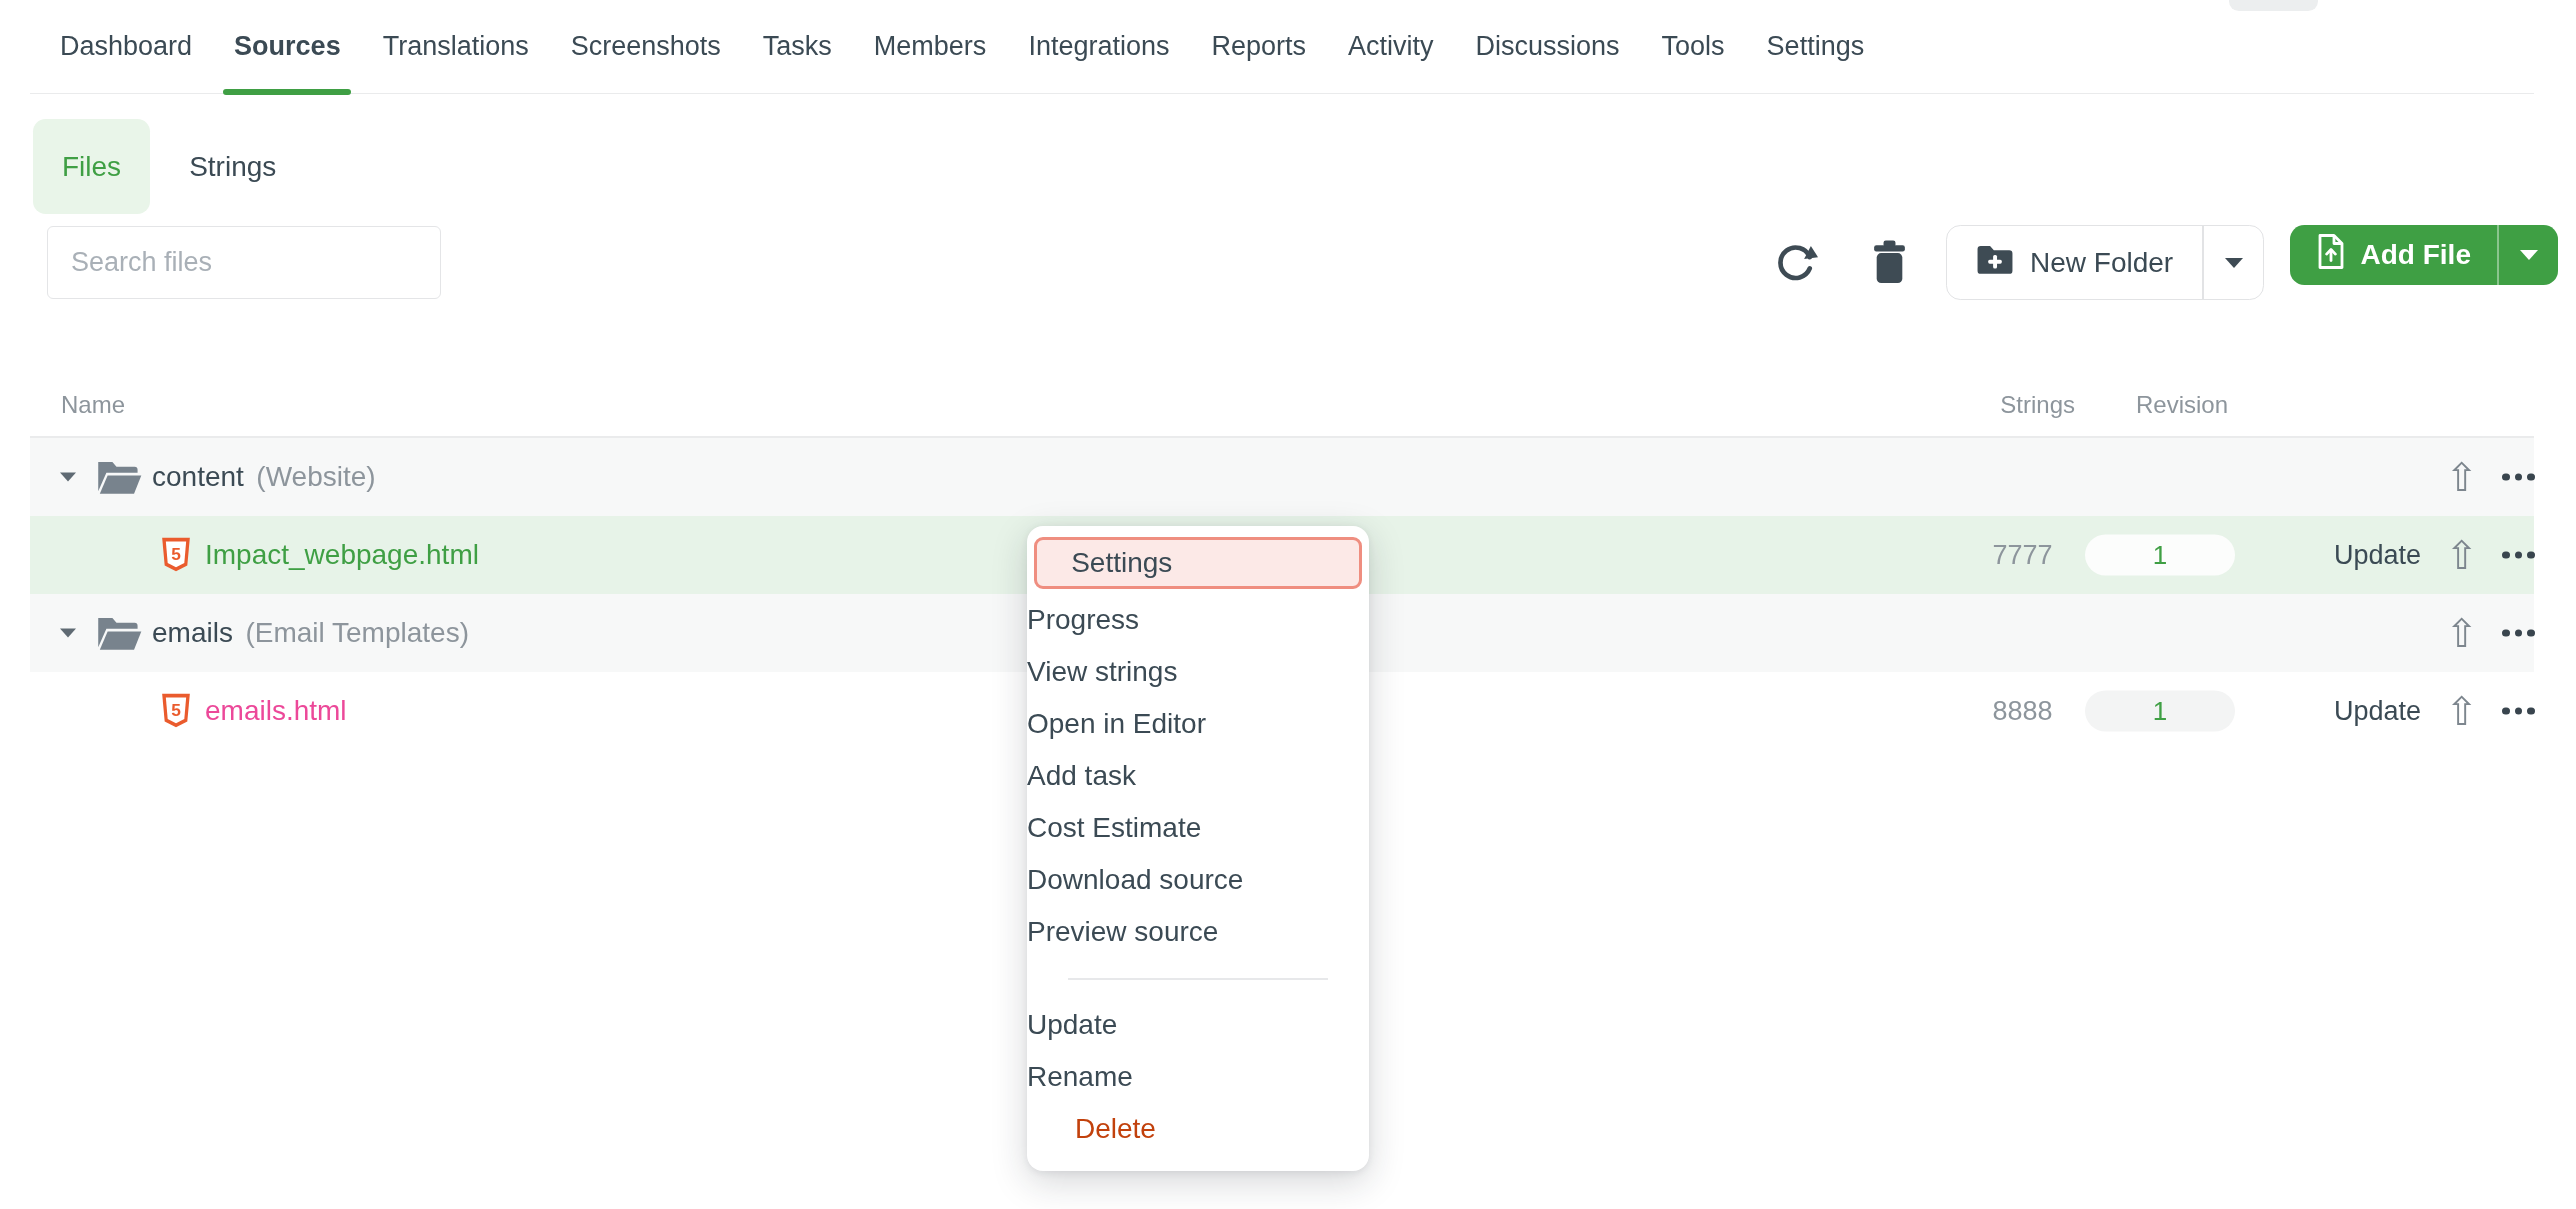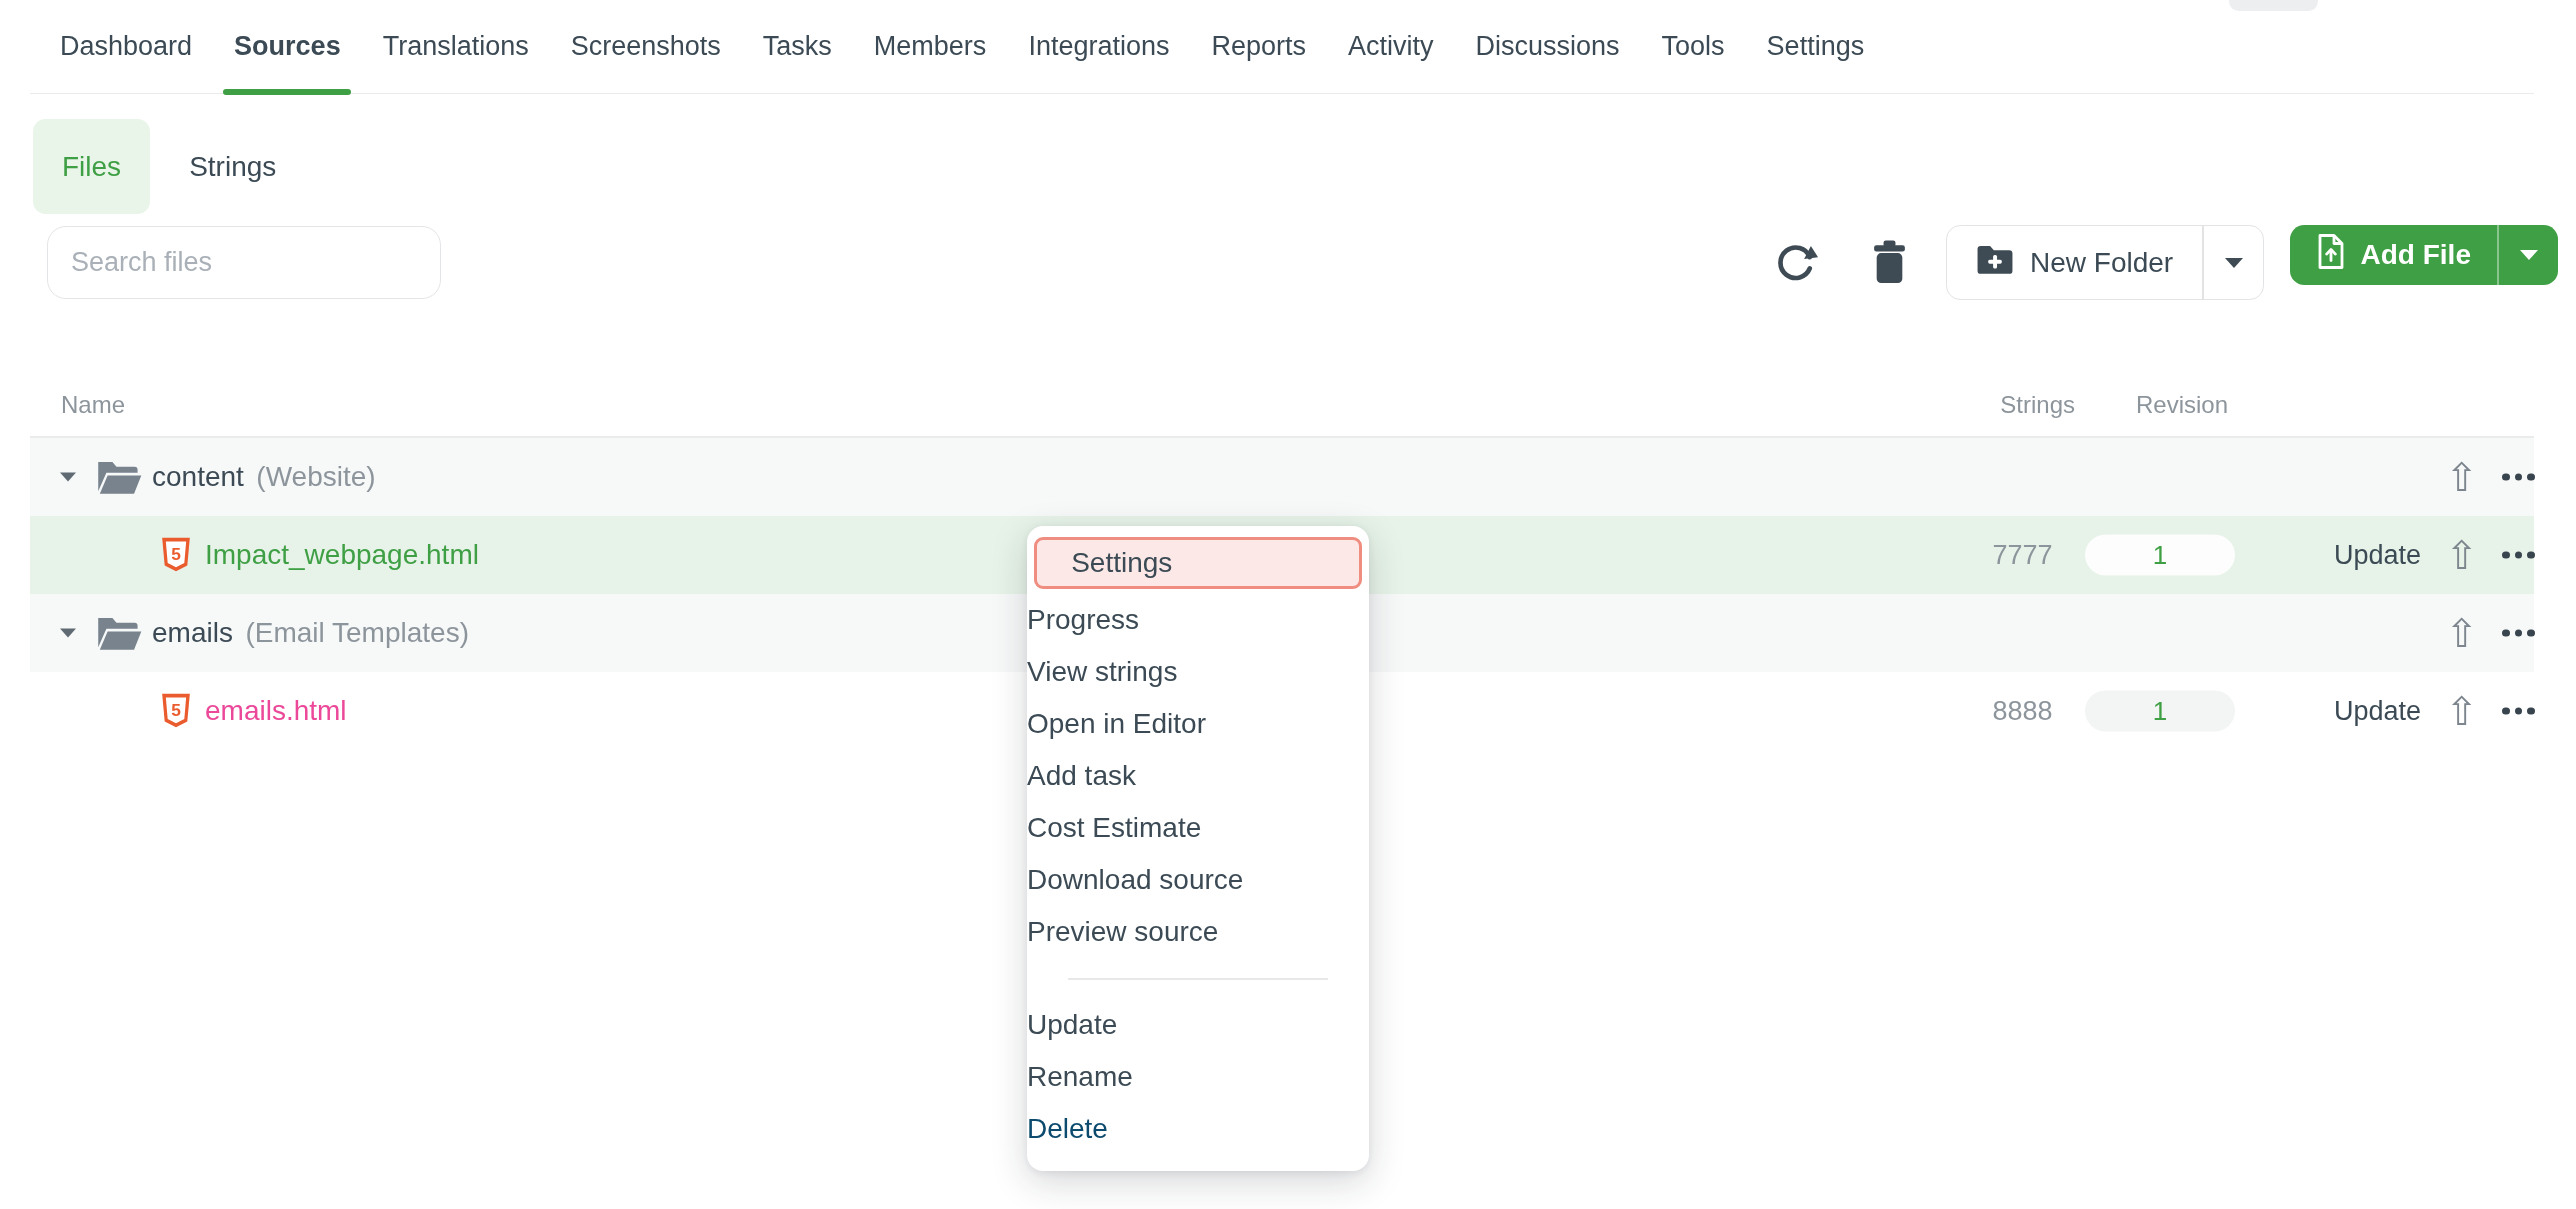--- a/index.html
+++ b/index.html
@@ -19,21 +19,21 @@
           background:#eceeef;}
 
   
   .view-switch{position:absolute;left:33px;top:119px;display:flex;align-items:center;}
   .tab-files{background:#e9f5e9;color:#3f9f44;font-size:28px;padding:8px 29px;height:79px;
              display:flex;align-items:center;border-radius:12.5px;cursor:pointer;}
   .tab-strings{color:#3b4a54;font-size:28px;margin-left:39px;cursor:pointer;}
 
   
   .search{position:absolute;left:47px;top:226px;width:394px;height:73px;
-          border:1.8px solid #e4e5e7;border-radius:19px;font-size:27px;color:#3b4a54;
+          border:1.8px solid #e4e5e7;border-radius:6px;font-size:27px;color:#3b4a54;
           padding:0 23px;box-sizing:border-box;outline:none;
           font-family:"Liberation Sans",sans-serif;}
   .search::placeholder{color:#a9b0b7;}
   .icon-btn{position:absolute;background:none;border:none;padding:0;cursor:pointer;}
   .btn-refresh{left:1773px;top:240px;width:45px;height:47px;}
   .btn-trash{left:1868px;top:238px;width:43px;height:50px;}
 
   .btn-newfolder{position:absolute;left:1946px;top:225px;width:318px;height:75px;
           border:1.8px solid #e2e3e5;border-radius:14.3px;background:#fff;display:flex;
           box-sizing:border-box;cursor:pointer;}
@@ -89,21 +89,21 @@
   .dots i{width:7.2px;height:7.2px;border-radius:50%;background:#39454e;display:block;margin:0 2.7px;}
 
   
   .menu{position:absolute;left:1027px;top:526px;width:342px;background:#fff;
         border-radius:16px;box-shadow:0 10.7px 36px rgba(25,35,45,.18),0 1.8px 7.2px rgba(25,35,45,.08);
         padding:10.7px 0 16px;box-sizing:border-box;z-index:5;}
   .menu-item{height:52px;display:flex;align-items:center;
         font-size:28px;color:#3b4a54;cursor:pointer;}
   .menu-item.highlight{margin:0 7.2px 5.4px;border:3.6px solid #ef8e80;background:#fce9e7;
         border-radius:9px;height:52px;padding-left:34px;box-sizing:border-box;}
-  .menu-item.danger{color:#0c4a6e;}
+  .menu-item.danger{color:#c2410c;margin-left:48px;}
   .menu-divider{height:1.8px;background:#e7e8ea;margin:19.7px 41px;}
 </style>
 </head>
 <body>
 
 <div class="canvas">
 
   <div class="cutoff"></div>
 
   <nav class="topnav">

